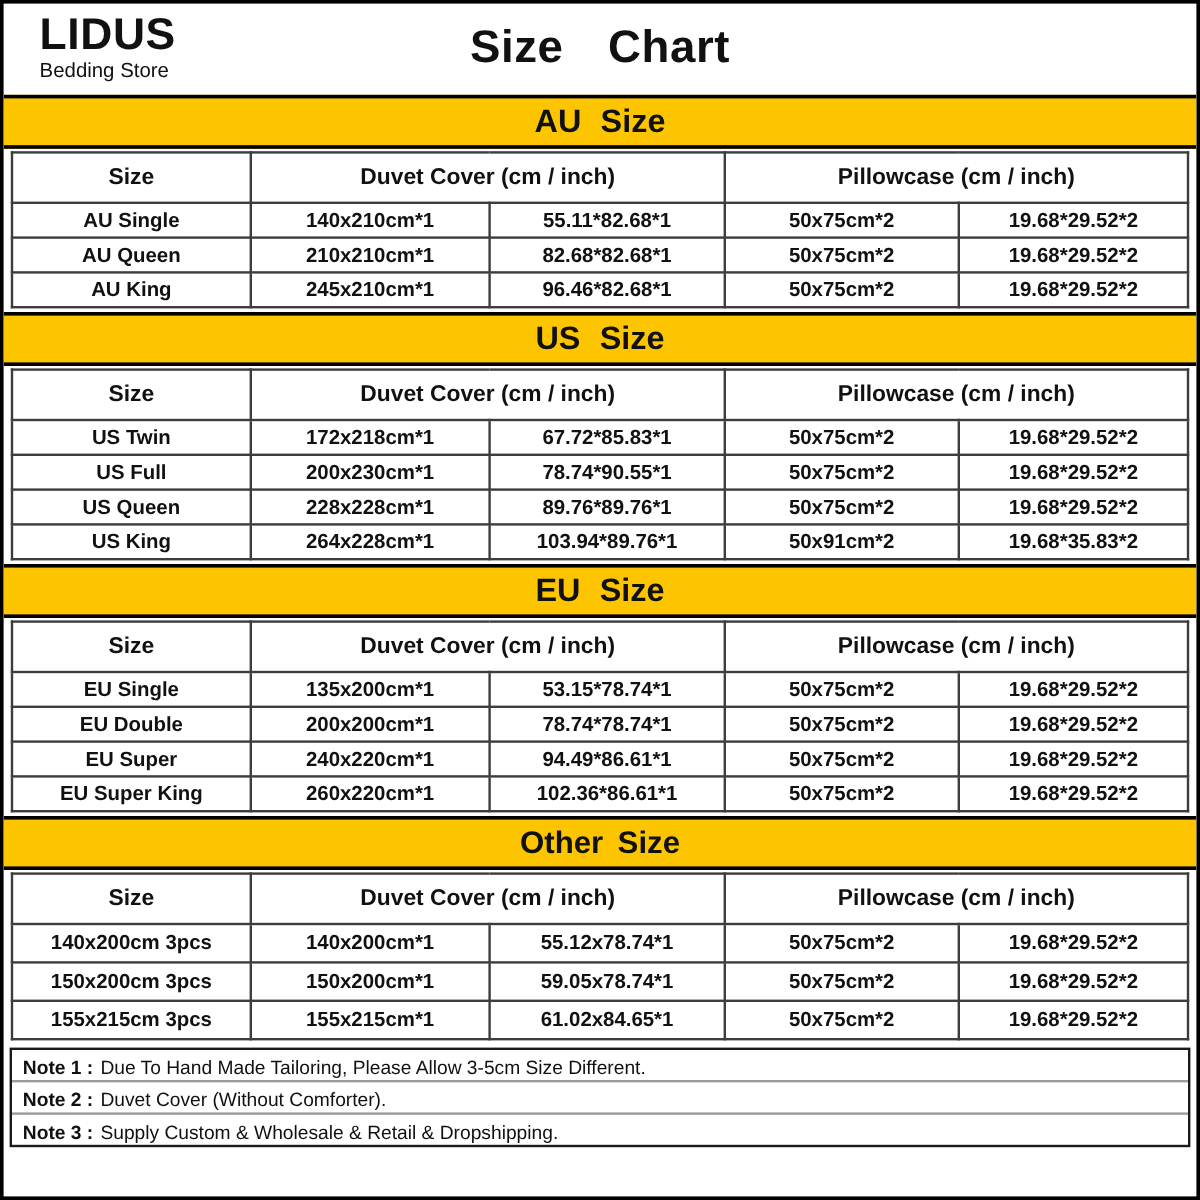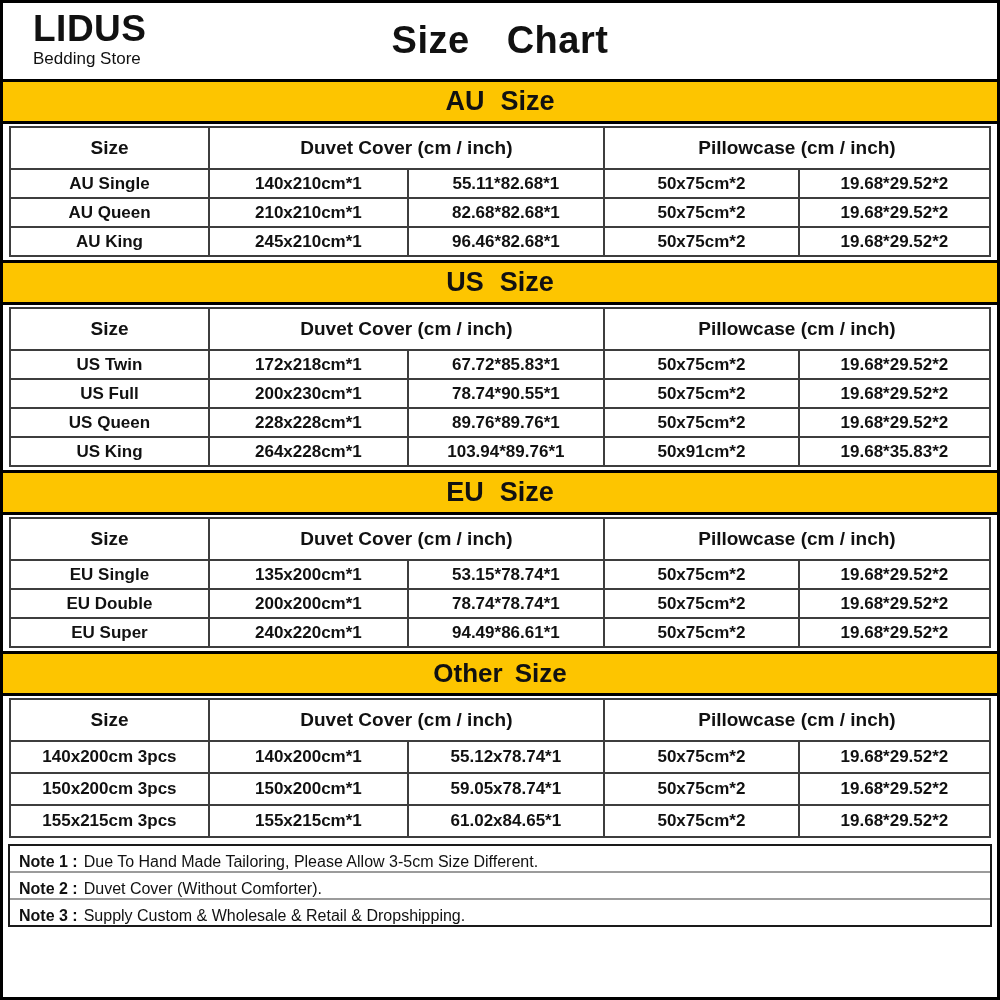--- a/index.html
+++ b/index.html
@@ -204,20 +204,27 @@
           <td>50x75cm*2</td>
           <td>19.68*29.52*2</td>
         </tr>
         <tr>
           <td>EU Super</td>
           <td>240x220cm*1</td>
           <td>94.49*86.61*1</td>
           <td>50x75cm*2</td>
           <td>19.68*29.52*2</td>
         </tr>
+        <tr>
+          <td>EU Super King</td>
+          <td>260x220cm*1</td>
+          <td>102.36*86.61*1</td>
+          <td>50x75cm*2</td>
+          <td>19.68*29.52*2</td>
+        </tr>
       </tbody>
     </table>
   </div>
 
   <div class="banner banner-other">
     <span class="w1">Other</span>
     <span class="w2">Size</span>
   </div>
   <div class="table-wrap">
     <table class="size-table other-table">

